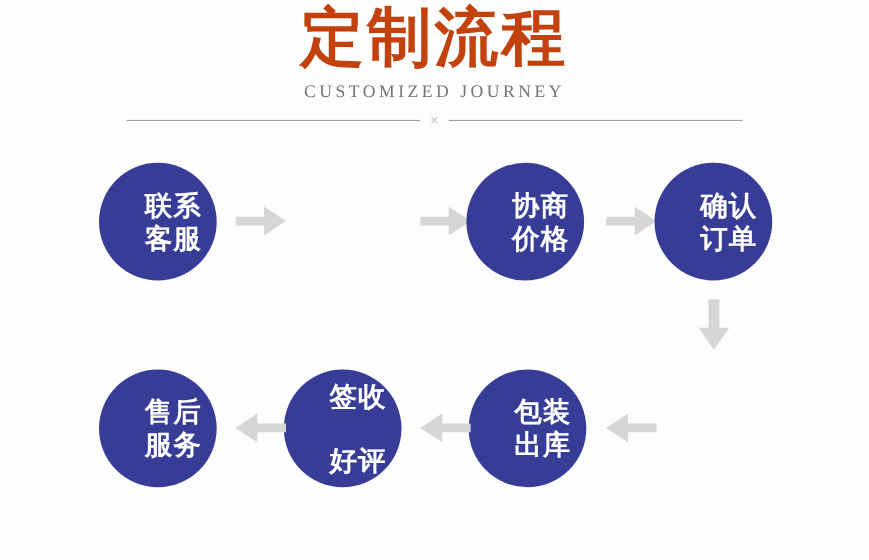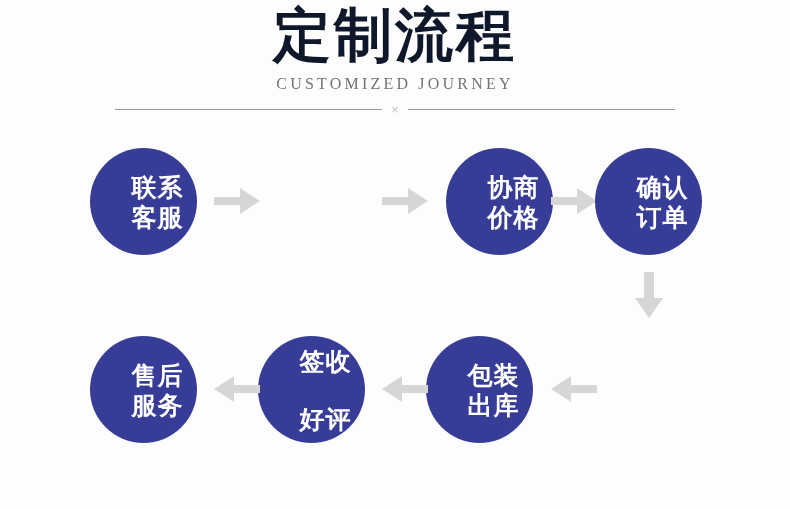--- a/index.html
+++ b/index.html
@@ -29,21 +29,21 @@
     width: 790px;
     text-align: center;
   }
 
   .page-title {
     margin: 0;
     padding-top: 2px;
     font-size: 58px;
     line-height: 66px;
     font-weight: bold;
-    color: #0f172a;
+    color: #c2410c;
     letter-spacing: 3px;
     font-family: "Liberation Sans", "DejaVu Sans", sans-serif;
   }
 
   .page-subtitle {
     margin: 0;
     padding-top: 6px;
     font-size: 16px;
     line-height: 20px;
     font-weight: normal;
@@ -105,21 +105,21 @@
     line-height: 30px;
     font-weight: bold;
     letter-spacing: 1px;
     font-family: "Liberation Sans", "DejaVu Sans", sans-serif;
     margin-left: 28px;
   }
 
   
   .n1 { left: 90px;  top: 148px; }
   .n2 { left: 258px; top: 148px; }
-  .n3 { left: 446px; top: 148px; text-align: right; }
+  .n3 { left: 424px; top: 148px; text-align: right; }
   .n4 { left: 595px; top: 148px; }
 
   
   .n5 { left: 595px; top: 336px; }
   .n6 { left: 426px; top: 336px; }
   .n7 { left: 258px; top: 336px; gap: 28px; }
   .n8 { left: 90px;  top: 336px; }
 
   
   .arrow {

